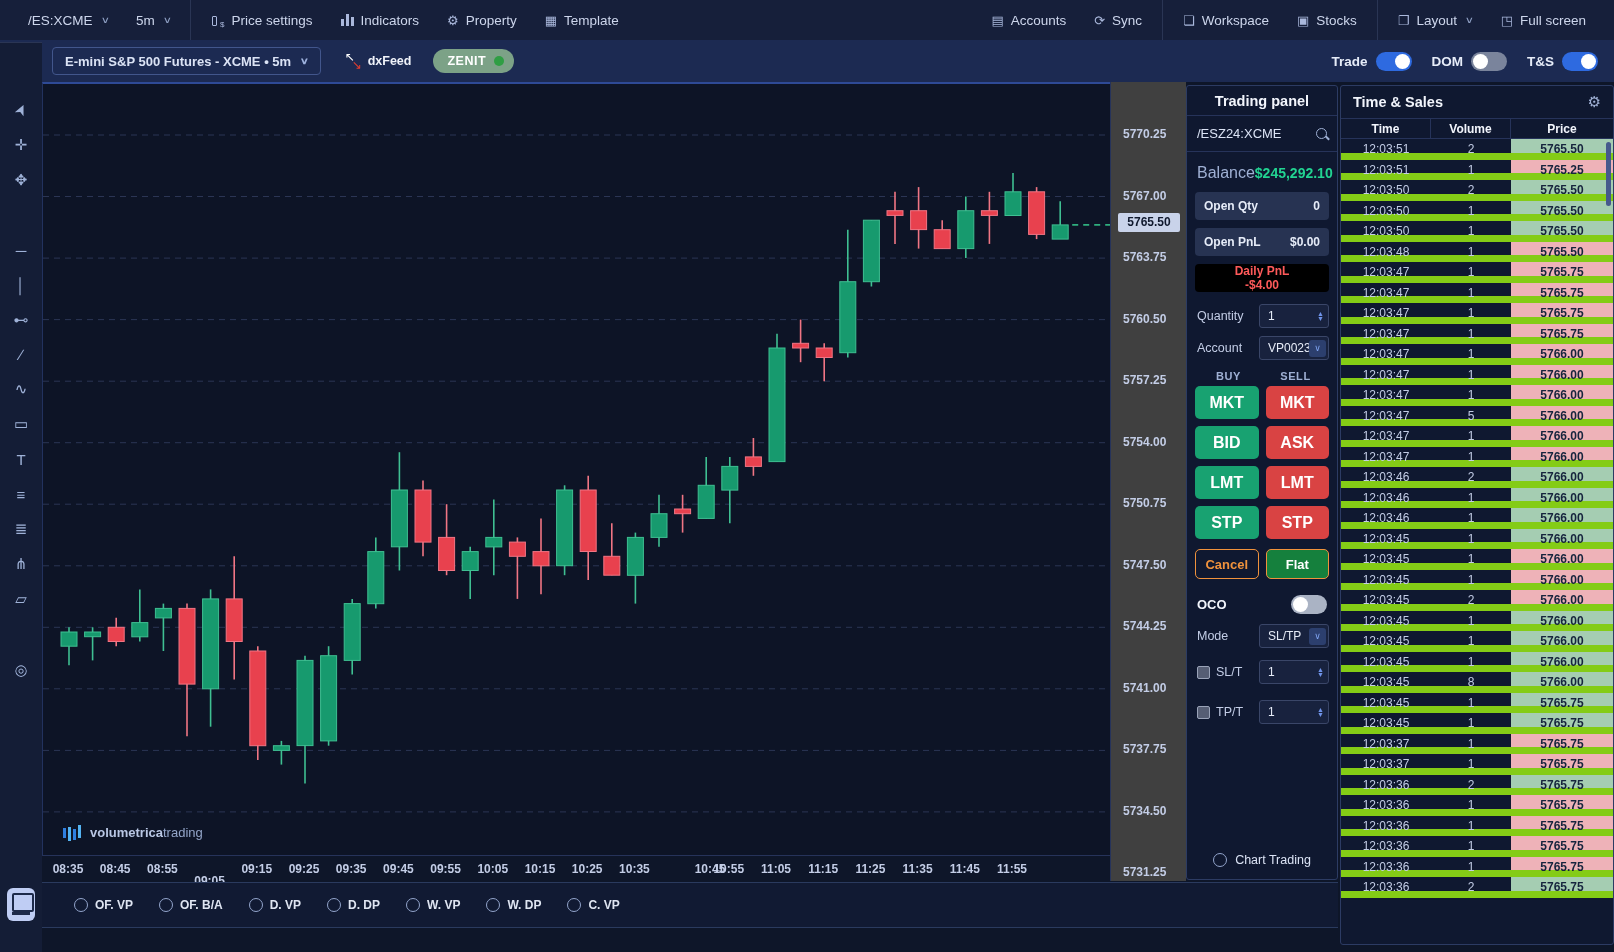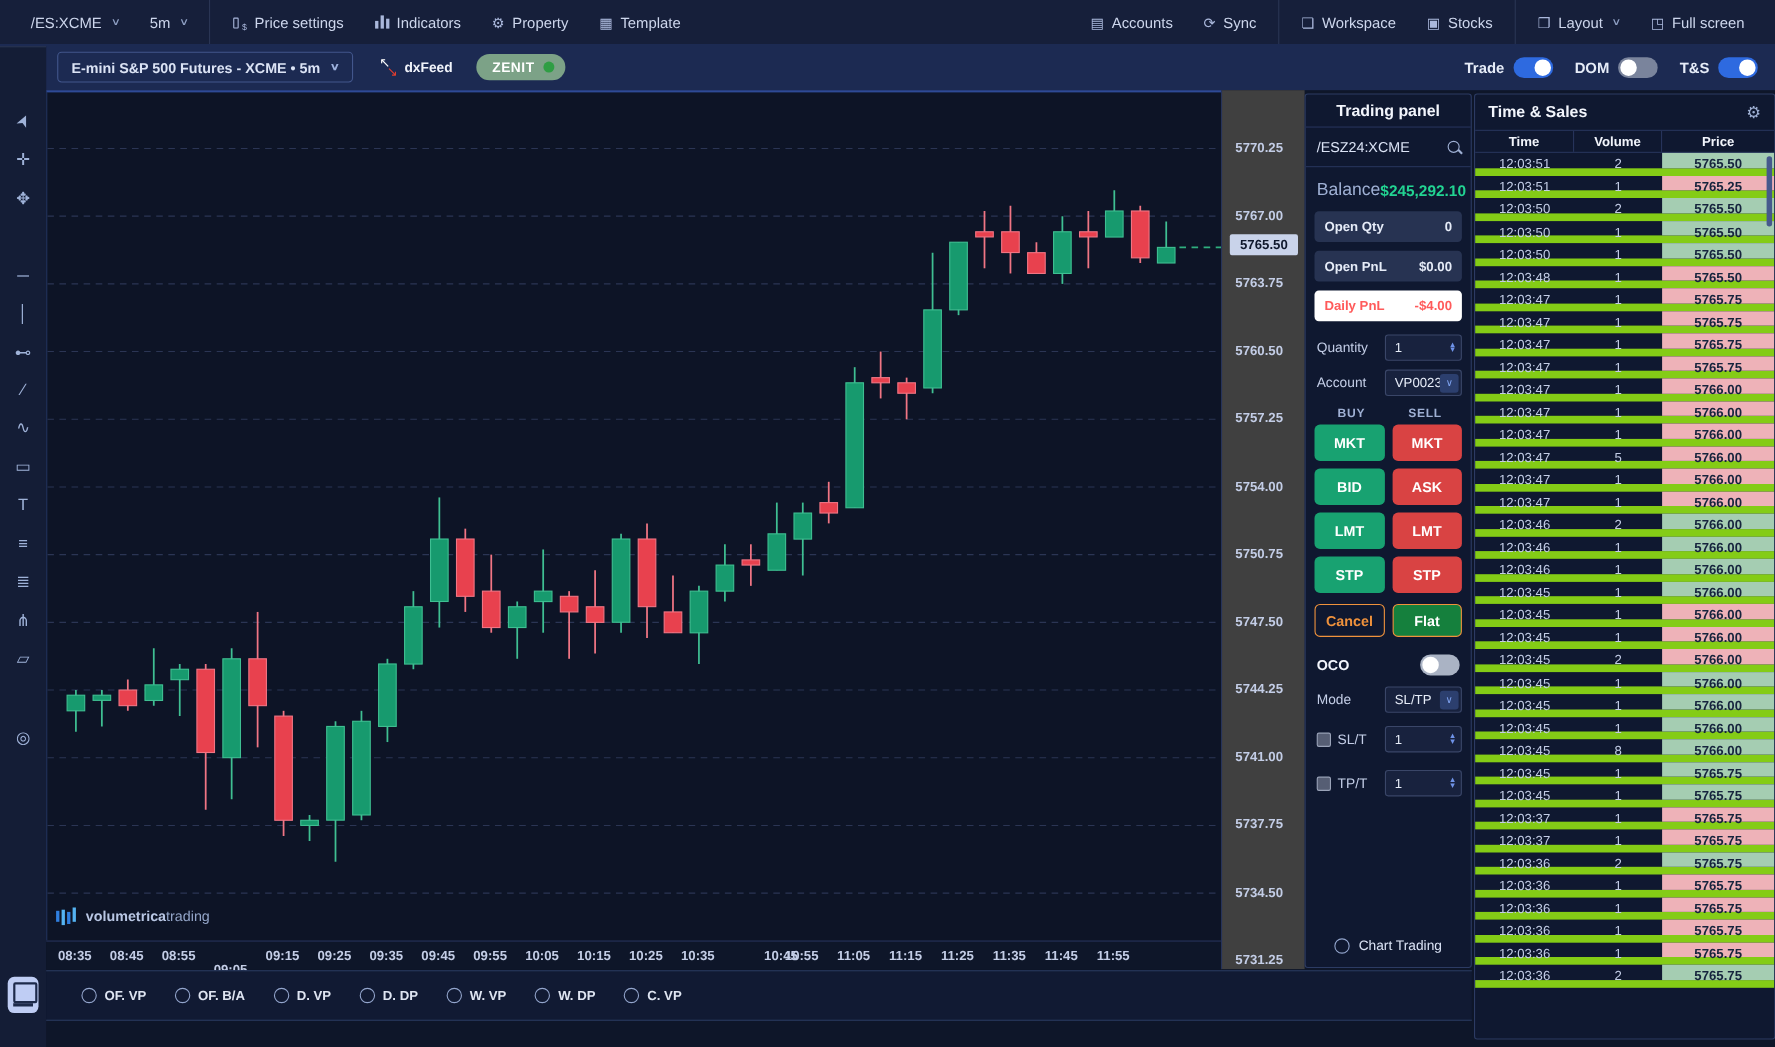--- a/index.html
+++ b/index.html
@@ -56,21 +56,21 @@
   .monitor-btn { position:absolute; left:7px; top:888px; width:28px; height:33px; background:#bfcdf4;
                  border-radius:6px; cursor:pointer; }
   .monitor-btn::before { content:""; position:absolute; left:5px; top:5px; width:18px; height:15px;
                          border:2px solid #1d2a4a; border-radius:2px; }
   .monitor-btn::after { content:""; position:absolute; left:5px; bottom:6px; width:18px; height:3px; background:#1d2a4a; }
 
   
   .chart { position:absolute; left:42px; top:82px; width:1068px; height:773px; background:#0d1426;
            border-top:2px solid #2e4a96; border-left:1px solid #22325e; cursor:crosshair; }
   .chart svg { position:absolute; left:0; top:0; }
-  .watermark { position:absolute; left:8px; bottom:14px; display:flex; align-items:center; gap:7px; cursor:default; }
+  .watermark { position:absolute; left:20px; bottom:14px; display:flex; align-items:center; gap:7px; cursor:default; }
   .wm-ic { width:20px; height:18px;
            background:linear-gradient(0deg,#2f7fe0 0 18px) 0 60%/3px 10px no-repeat,
                       linear-gradient(0deg,#54b3f2 0 18px) 5px 100%/3px 14px no-repeat,
                       linear-gradient(0deg,#2f7fe0 0 18px) 10px 80%/3px 11px no-repeat,
                       linear-gradient(0deg,#54b3f2 0 18px) 15px 40%/3px 13px no-repeat; }
   .wm-text { font-size:13px; color:#93a5c8; }
   .wm-text b { color:#b9c7e4; }
   .timeaxis { position:absolute; left:42px; top:855px; width:1068px; height:26px; background:#0e1629;
               border-top:1px solid #26335a; cursor:ew-resize; }
   .t-lab { position:absolute; top:6px; transform:translateX(-50%); font-size:12px; color:#c3cde6; font-weight:bold; }
@@ -90,37 +90,37 @@
   .ic-search { width:11px; height:11px; border:1.7px solid #9fb0d4; border-radius:50%; position:relative; cursor:pointer; }
   .ic-search::after { content:""; position:absolute; width:5px; height:1.7px; background:#9fb0d4;
                       transform:rotate(45deg); right:-4px; bottom:-1px; }
   .tp-balance { display:flex; align-items:center; justify-content:space-between; padding:12px 10px 10px; }
   .tp-balance .lb { color:#9fb0d4; font-size:16px; }
   .tp-balance .val { color:#22d492; font-weight:bold; font-size:14px; }
   .statrow { margin:0 8px 8px; height:28px; background:#273352; border-radius:4px; display:flex;
              align-items:center; justify-content:space-between; padding:0 9px; }
   .statrow .lb { font-weight:bold; color:#e6ecf8; font-size:12px; }
   .statrow .val { font-weight:bold; color:#e6ecf8; font-size:12px; }
-  .statrow.neg { background:#ffffff; }
+  .statrow.neg { background:#000000;flex-direction:column; }
   .statrow.neg .lb, .statrow.neg .val { color:#ff5a5a; }
   .fieldrow { display:flex; align-items:center; justify-content:space-between; padding:4px 8px 4px 10px; }
   .fieldrow .lb { color:#c3cde6; font-size:12.5px; }
   .numbox { display:flex; align-items:center; justify-content:space-between; width:70px; height:24px;
             background:#18223e; border:1px solid #3a4668; border-radius:3px; padding:0 4px 0 8px;
             color:#e6ecf8; font-size:12px; cursor:text; }
   .stepper { display:flex; flex-direction:column; line-height:5px; color:#6f93e8; font-size:7px; cursor:pointer; }
   .selbox { display:flex; align-items:center; justify-content:space-between; width:70px; height:24px;
             background:#18223e; border:1px solid #3a4668; border-radius:3px; padding:0 2px 0 8px;
             color:#e6ecf8; font-size:12px; cursor:pointer; }
   .sel-chev { width:17px; height:17px; background:#2c3f6e; border-radius:3px; color:#7fa3f0;
               font-size:9px; display:flex; align-items:center; justify-content:center; }
   .bs-head { display:flex; margin:6px 8px 4px; }
   .bs-head div { flex:1; text-align:center; color:#9fb0d4; font-weight:bold; font-size:11px; letter-spacing:.6px; }
   .ordgrid { display:grid; grid-template-columns:1fr 1fr; gap:7px; margin:2px 8px; }
-  .obtn { height:33px; border-radius:5px; border:none; color:#ffffff; font-weight:bold; font-size:13px;
+  .obtn { height:33px; border-radius:5px; border:none; color:#ffffff; font-weight:bold; font-size:16px;
           font-family:"Liberation Sans",sans-serif; cursor:pointer; }
   .obtn.buy { background:#18a271; }
   .obtn.sell { background:#d94343; }
   .flatrow { display:flex; gap:7px; margin:10px 8px 4px; }
   .flatrow button { flex:1; height:30px; border-radius:5px; font-weight:bold; font-size:13px;
                     font-family:"Liberation Sans",sans-serif; cursor:pointer; }
   .cancel-b { background:transparent; border:1.5px solid #f0923c; color:#f0923c; }
   .flat-b { background:#15803d; border:1.5px solid #f0923c; color:#ffffff; }
   .ocorow { display:flex; align-items:center; justify-content:space-between; padding:12px 10px 6px; }
   .ocorow .lb { font-weight:bold; font-size:13px; color:#f2f5fc; }

